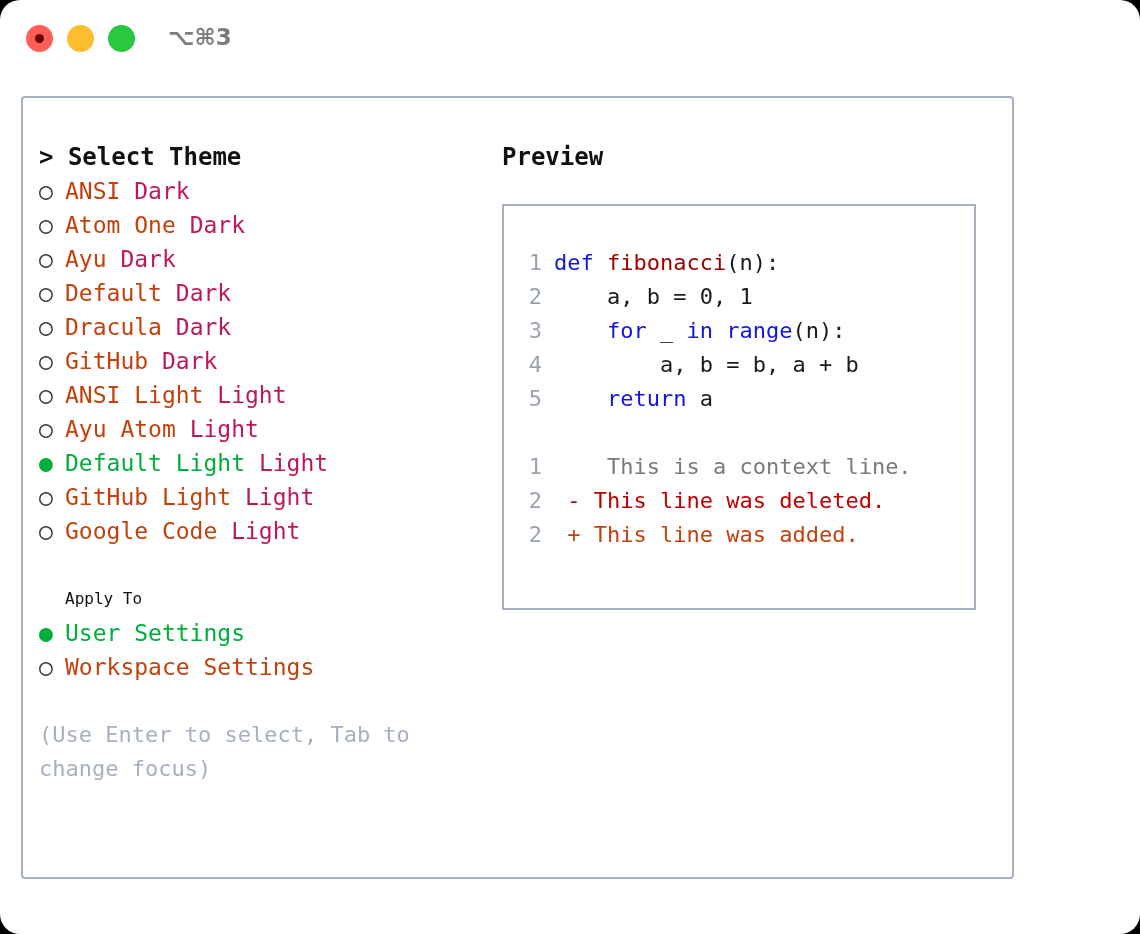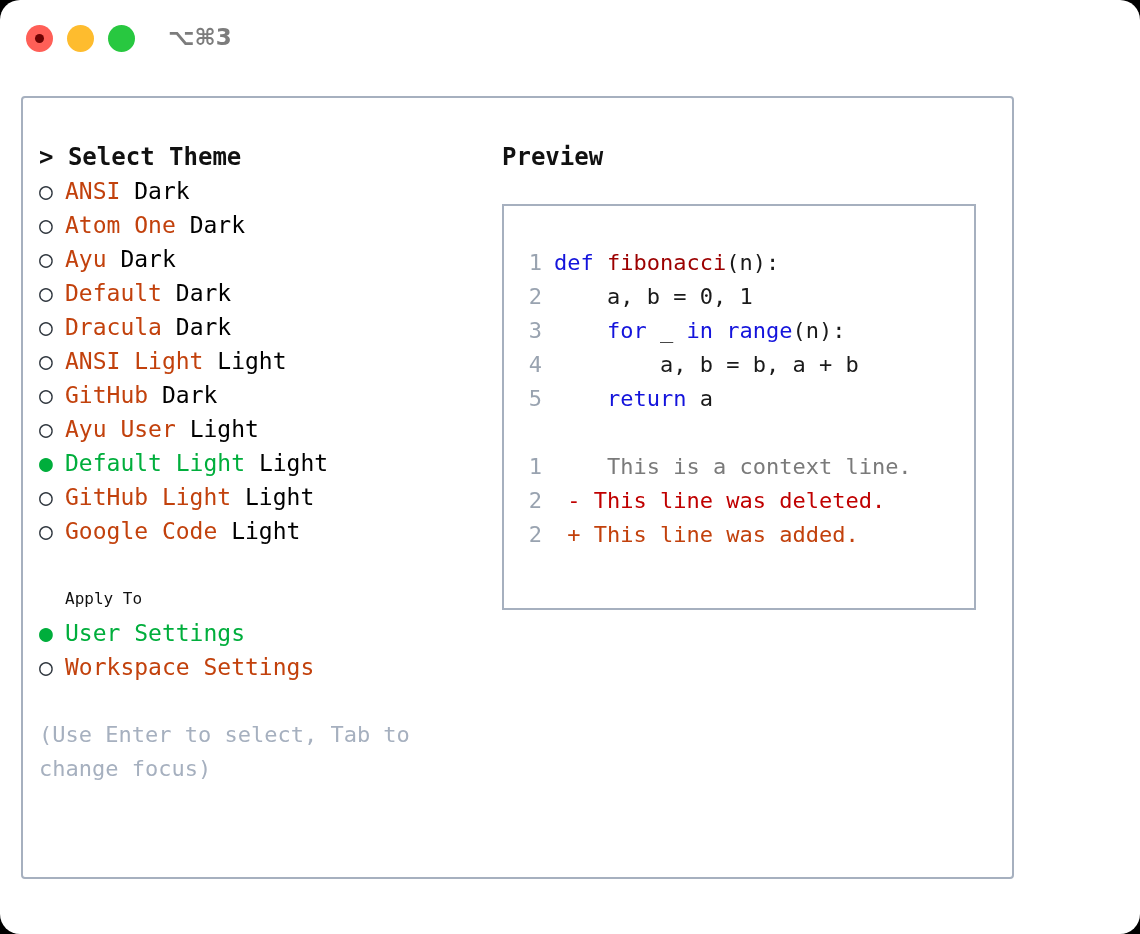--- a/index.html
+++ b/index.html
@@ -109,21 +109,21 @@
   }
   .marker {
     display: inline-block;
     width: 26px;
     color: #333a42;
   }
   .item.selected .marker { color: #00ae3c; }
   .item.selected .item-label { color: #00ae3c; }
   .item-label { color: #c2410c; }
   .item-cat {
-    color: #000000;
+    color: #be185d;
   }
 
   .section-gap { height: 34px; }
 
   .section-title {
     font-size: 16px;
     line-height: 34px;
     color: #111111;
     white-space: pre;
     padding-left: 26px;
@@ -200,23 +200,23 @@
   <div class="panel">
 
     <div class="left-col">
       <div class="list-header">&gt; Select Theme</div>
       <div id="theme-items">
           <div class="item"><span class="marker">○</span><span class="item-label">ANSI </span><span class="item-cat">Dark</span></div>
           <div class="item"><span class="marker">○</span><span class="item-label">Atom One </span><span class="item-cat">Dark</span></div>
           <div class="item"><span class="marker">○</span><span class="item-label">Ayu </span><span class="item-cat">Dark</span></div>
           <div class="item"><span class="marker">○</span><span class="item-label">Default </span><span class="item-cat">Dark</span></div>
           <div class="item"><span class="marker">○</span><span class="item-label">Dracula </span><span class="item-cat">Dark</span></div>
+          <div class="item"><span class="marker">○</span><span class="item-label">GitHub </span><span class="item-cat">Dark</span></div>
           <div class="item"><span class="marker">○</span><span class="item-label">ANSI Light </span><span class="item-cat">Light</span></div>
-          <div class="item"><span class="marker">○</span><span class="item-label">GitHub </span><span class="item-cat">Dark</span></div>
-          <div class="item"><span class="marker">○</span><span class="item-label">Ayu User </span><span class="item-cat">Light</span></div>
+          <div class="item"><span class="marker">○</span><span class="item-label">Ayu Atom </span><span class="item-cat">Light</span></div>
           <div class="item selected"><span class="marker">●</span><span class="item-label">Default Light </span><span class="item-cat">Light</span></div>
           <div class="item"><span class="marker">○</span><span class="item-label">GitHub Light </span><span class="item-cat">Light</span></div>
           <div class="item"><span class="marker">○</span><span class="item-label">Google Code </span><span class="item-cat">Light</span></div>
         </div>
 
       <div class="section-gap"></div>
 
       <div class="section-title">Apply To</div>
       <div id="apply-items">
           <div class="item selected"><span class="marker">●</span><span class="item-label">User Settings</span></div>

